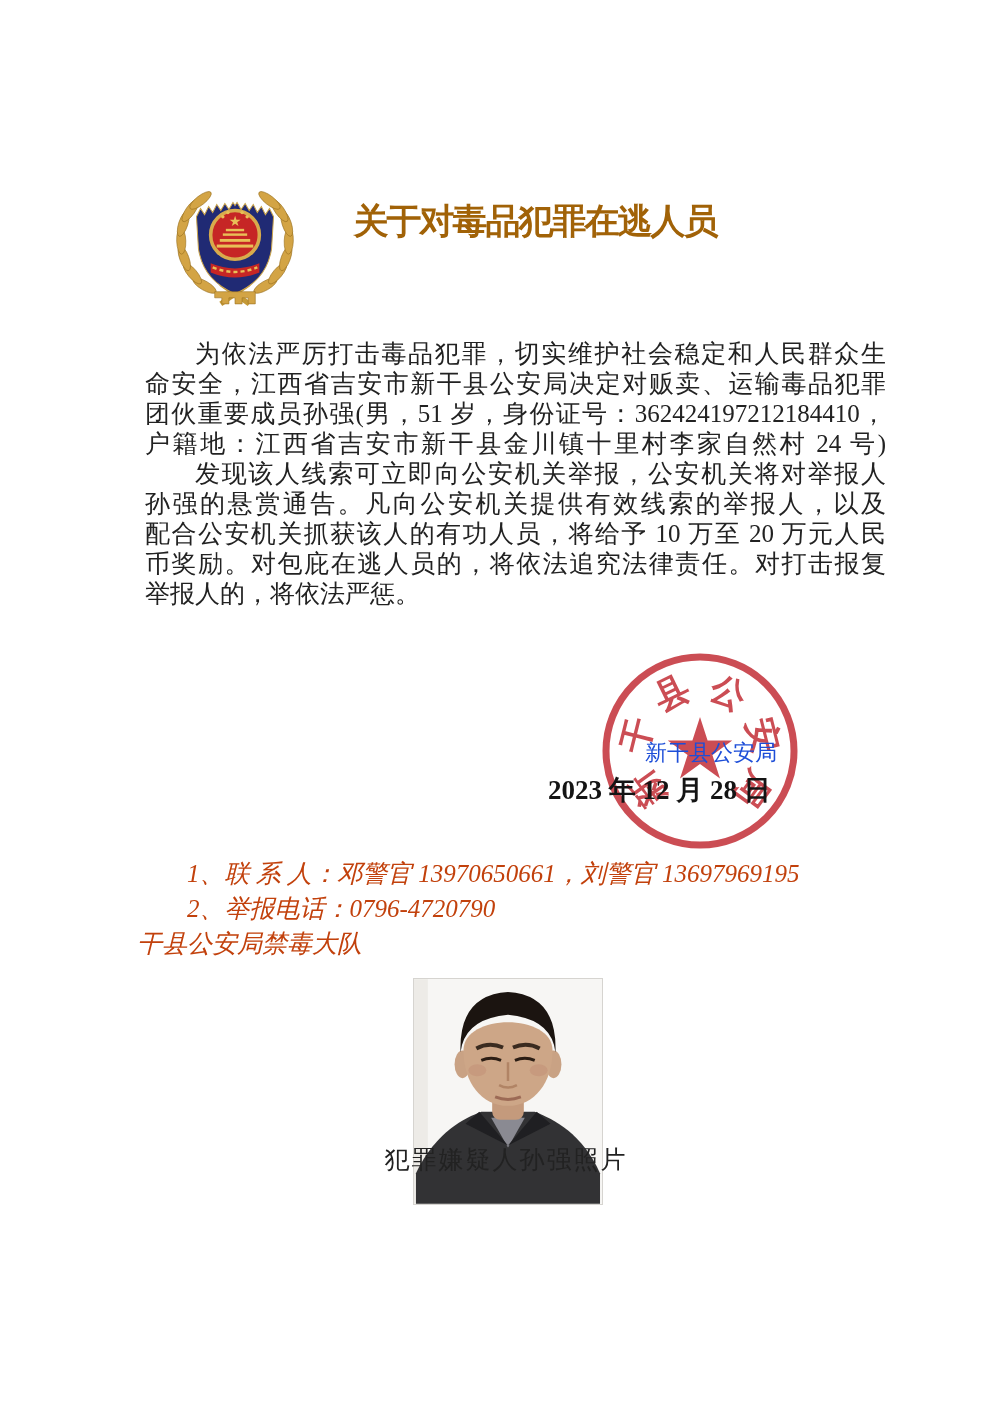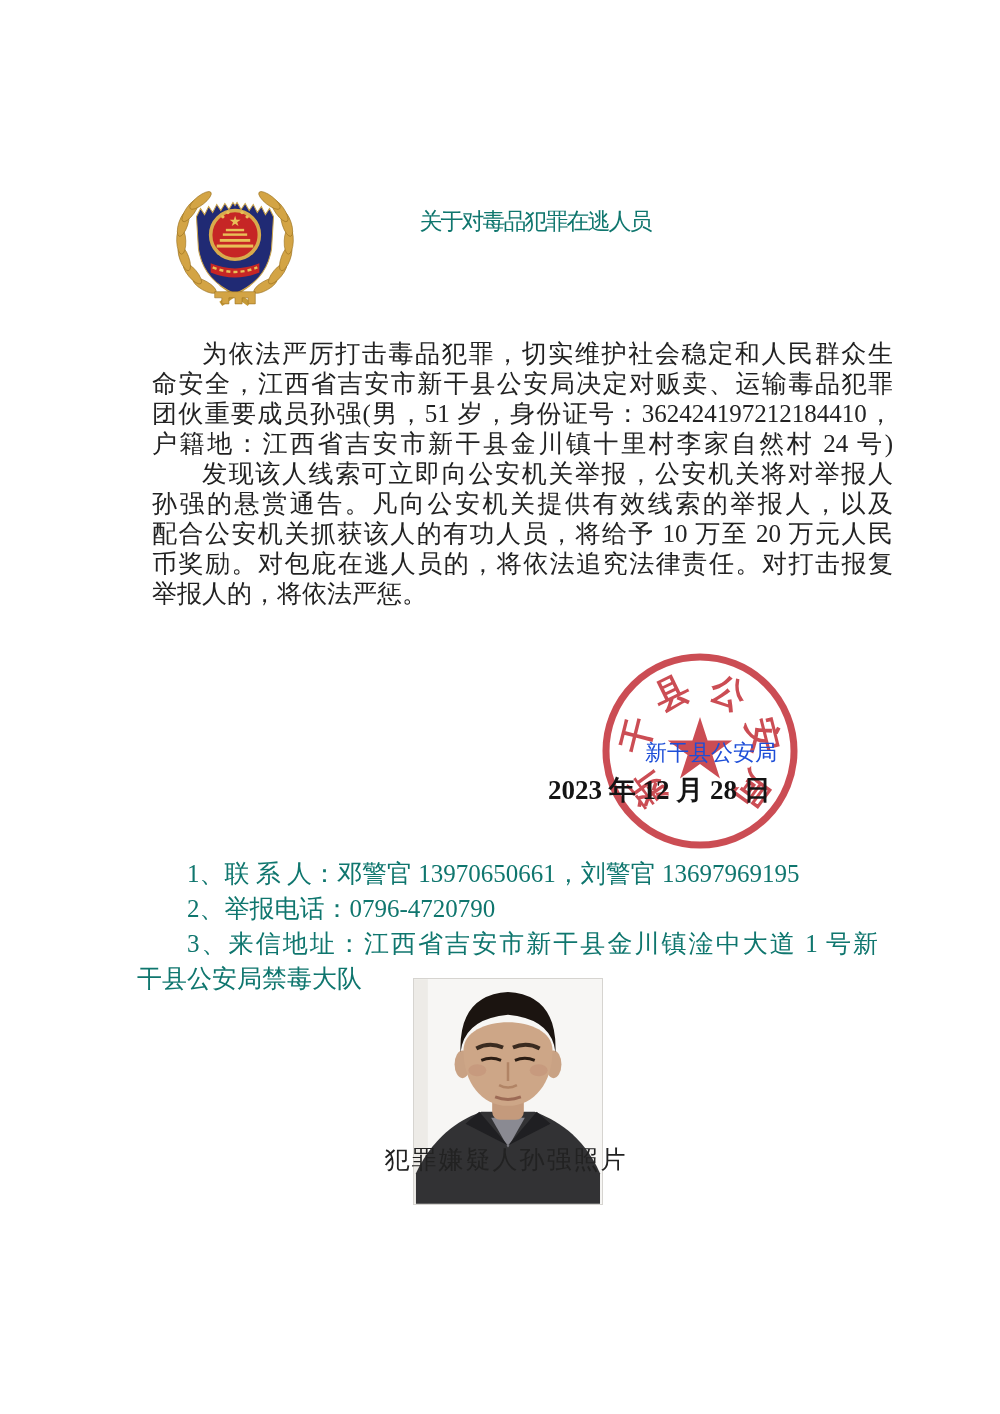--- a/index.html
+++ b/index.html
@@ -2,38 +2,38 @@
 <html><head>
 <meta charset="utf-8">
 <style>
   html,body{margin:0;padding:0;background:#ffffff;}
   .page{
     position:relative;width:1000px;height:1414px;background:#ffffff;
     font-family:"Liberation Serif","DejaVu Serif",serif;color:#1c1c1c;overflow:hidden;
   }
   
   .title{position:absolute;left:330px;top:196px;width:410px;text-align:center;
-    font-weight:400;font-size:23px;letter-spacing:-2px;color:#0f766e;}
+    font-weight:700;font-size:35px;letter-spacing:-2px;color:#a16207;}
   .title .tline{line-height:52px;white-space:nowrap;}
   
-  .bodytext{position:absolute;left:152px;top:339px;width:741px;font-size:25px;color:#222;}
+  .bodytext{position:absolute;left:145px;top:339px;width:741px;font-size:25px;color:#222;}
   .ln{line-height:30px;height:30px;}
   .j{text-align:justify;text-align-last:justify;}
   .ind{text-indent:50px;}
   
   .sig-org{position:absolute;left:561px;top:738px;width:300px;text-align:center;
     font-size:22px;line-height:30px;color:#1d4ed8;z-index:3;}
   .sig-date{position:absolute;left:548px;top:774px;width:300px;text-align:left;
     font-size:27px;line-height:32px;color:#141414;z-index:3;font-weight:bold;}
   
   .seal{position:absolute;left:597px;top:648px;width:206px;height:206px;z-index:2;
     mix-blend-mode:multiply;opacity:.92;}
   .seal text{font-family:"Liberation Serif","DejaVu Serif",serif;font-weight:700;}
   
-  .contacts{position:absolute;left:137px;top:856px;width:741px;font-size:25px;color:#0f766e;}
+  .contacts{position:absolute;left:137px;top:856px;width:741px;font-size:25px;color:#c2410c;font-style:italic;}
   .cln{line-height:35px;height:35px;}
   
   .photo{position:absolute;left:413px;top:978px;width:190px;height:227px;
     border:1px solid #d6d4d0;box-sizing:border-box;background:#f7f6f4;}
   .caption{position:absolute;left:356px;top:1144px;width:300px;text-align:center;
     font-size:25px;letter-spacing:2px;line-height:32px;color:#222;}
   
   .badge{position:absolute;left:164px;top:170px;width:142px;height:142px;}
 </style>
 </head>
@@ -125,21 +125,20 @@
       <polygon fill="#c5333b" points="103,69 110.6,92.5 135.3,92.5 115.4,107 123,130.5 103,116 83,130.5 90.6,107 70.7,92.5 95.4,92.5"></polygon>
     </g>
   </svg>
 
   <div class="sig-org">新干县公安局</div>
   <div class="sig-date">2023 年 12 月 28 日</div>
 
   <div class="contacts">
     <div class="cln ind">1、联 系 人：邓警官 13970650661，刘警官 13697969195</div>
     <div class="cln ind">2、举报电话：0796-4720790</div>
-    <div class="cln j ind">3、来信地址：江西省吉安市新干县金川镇淦中大道 1 号新</div>
     <div class="cln">干县公安局禁毒大队</div>
   </div>
 
   <div class="photo">
     <svg viewBox="0 0 190 227" width="188" height="225">
       <rect x="0" y="0" width="190" height="227" fill="#f7f6f4"></rect>
       <rect x="0" y="0" width="14" height="227" fill="#edebe7"></rect>
 
       <path d="M2,227 L2,196 C22,154 52,140 68,134 L122,134 C142,142 170,156 188,196 L188,227 Z" fill="#323234"></path>
       <path d="M78,140 L95,170 L112,140 Z" fill="#8a8a92"></path>

